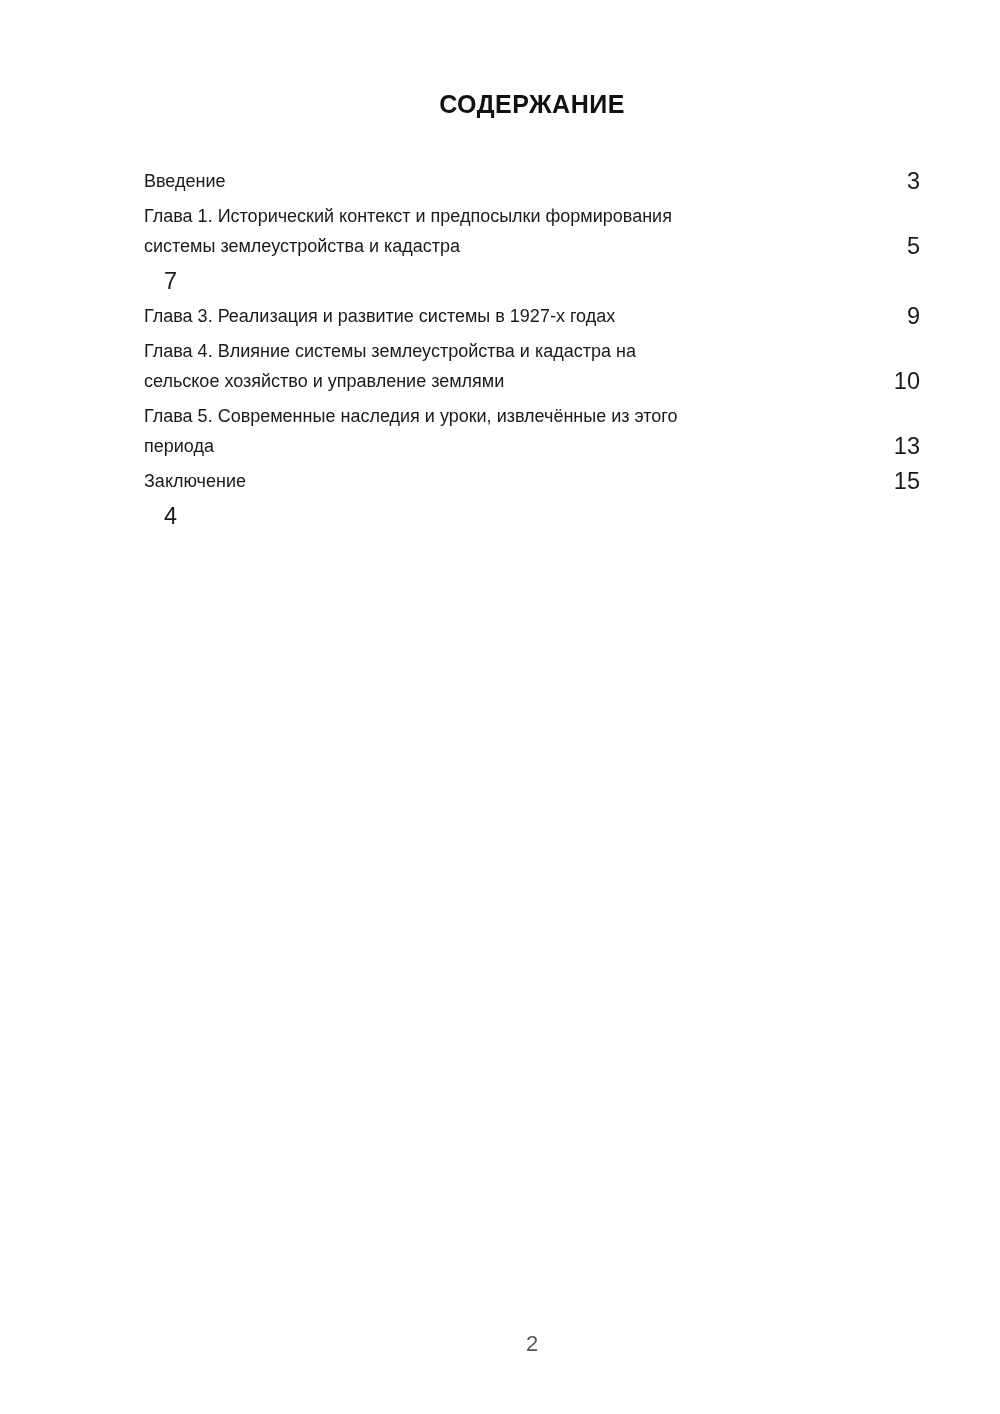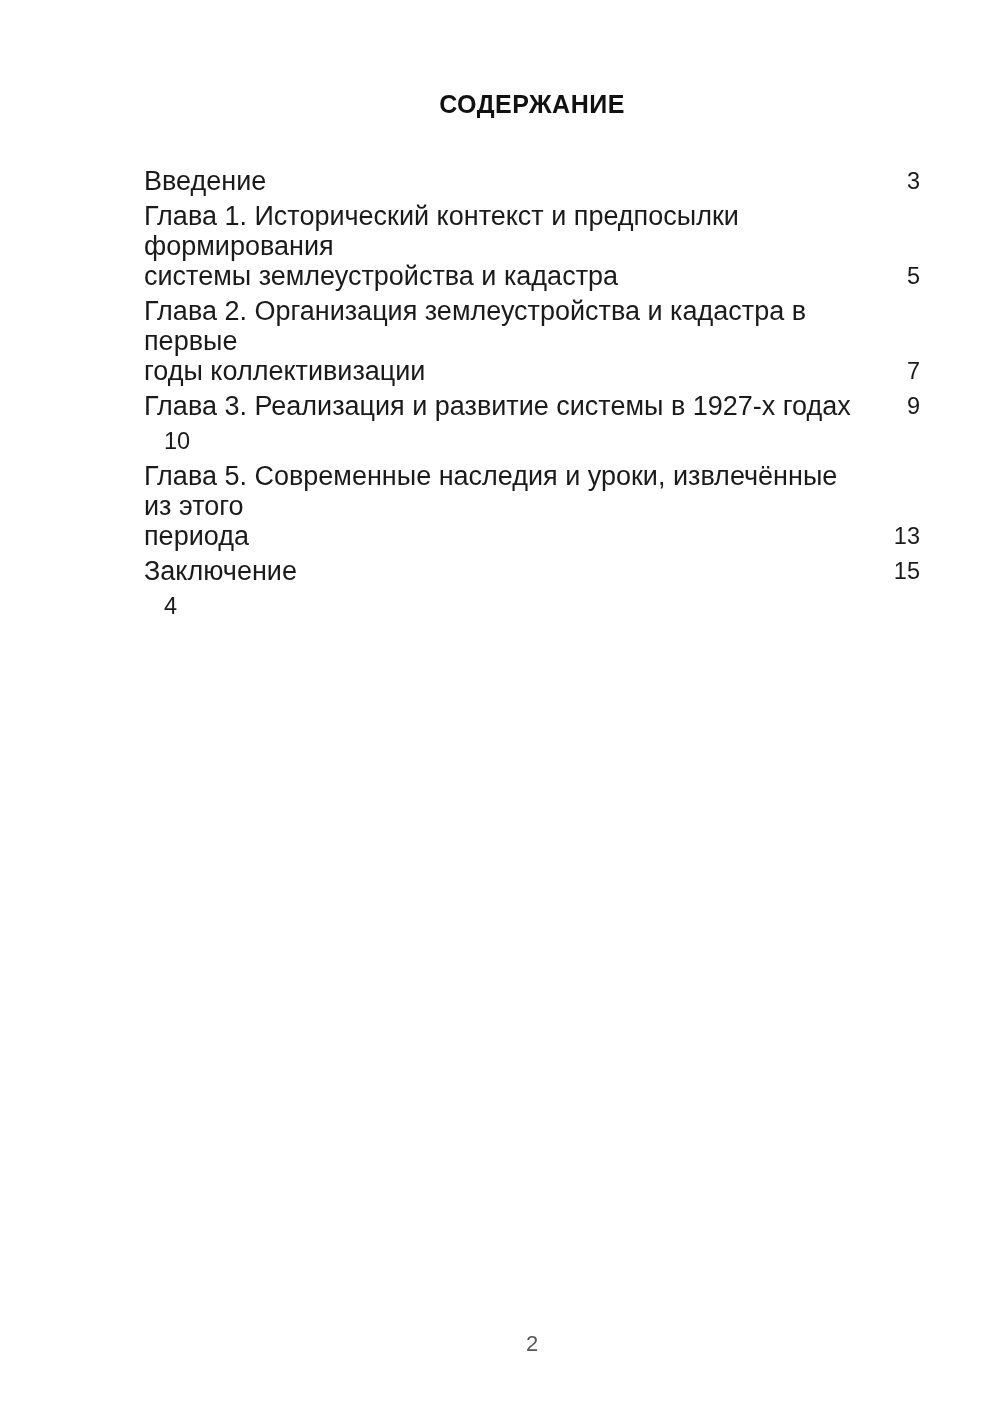--- a/index.html
+++ b/index.html
@@ -33,21 +33,21 @@
     left: 144px;
     right: 80px;
   }
   .toc-row {
     display: flex;
     justify-content: space-between;
     align-items: flex-end;
     margin-bottom: 5px;
   }
   .toc-title {
-    font-size: 27px;
+    font-size: 18px;
     line-height: 30px;
     white-space: pre-line;
     max-width: 720px;
   }
   .toc-page {
     font-size: 23.5px;
     line-height: 30px;
     padding-left: 20px;
     text-align: right;
   }
@@ -75,31 +75,31 @@
       <div class="toc-page">3</div>
     </div>
 
     <div class="toc-row">
       <div class="toc-title">Глава 1. Исторический контекст и предпосылки формирования
 системы землеустройства и кадастра</div>
       <div class="toc-page">5</div>
     </div>
 
     <div class="toc-row">
-      <div class="toc-title">Глава 2. Организация землеустройства и кадастра в первые
-годы коллективизации</div>
       <div class="toc-page">7</div>
     </div>
 
     <div class="toc-row">
       <div class="toc-title">Глава 3. Реализация и развитие системы в 1927-х годах</div>
       <div class="toc-page">9</div>
     </div>
 
     <div class="toc-row">
+      <div class="toc-title">Глава 4. Влияние системы землеустройства и кадастра на
+сельское хозяйство и управление землями</div>
       <div class="toc-page">10</div>
     </div>
 
     <div class="toc-row">
       <div class="toc-title">Глава 5. Современные наследия и уроки, извлечённые из этого
 периода</div>
       <div class="toc-page">13</div>
     </div>
 
     <div class="toc-row">

